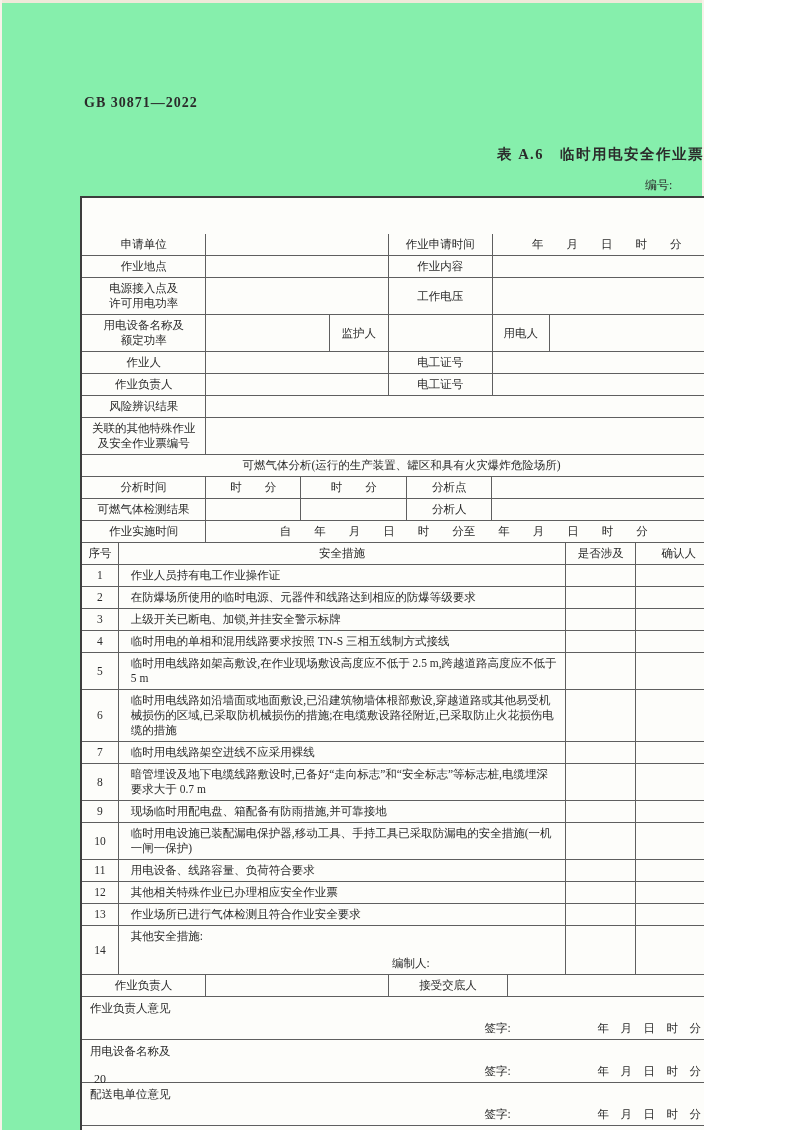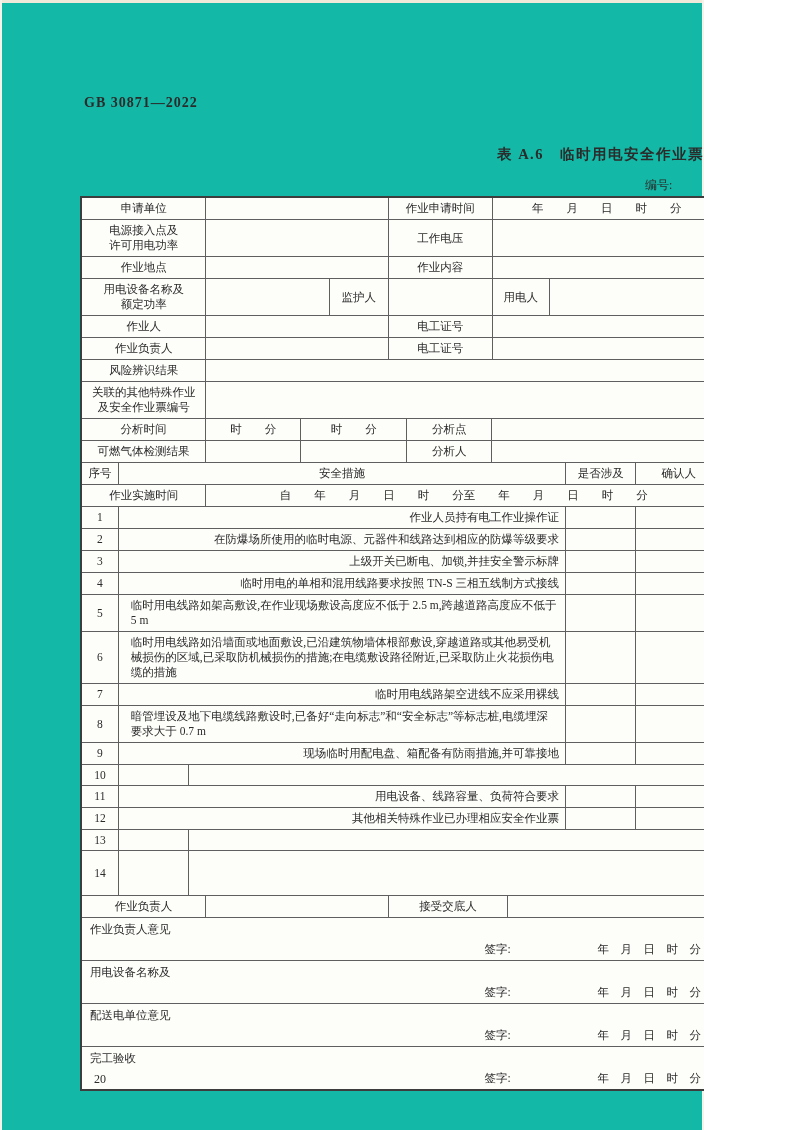--- a/index.html
+++ b/index.html
@@ -1,55 +1,55 @@
 <!DOCTYPE html>
 <html><head>
 <meta charset="utf-8">
 <style>
   html,body { margin:0; padding:0; background:#ffffff; }
   .page {
     position:relative; width:704px; height:1130px;
-    background:#14b8a6; overflow:hidden;
+    background:#86efac; overflow:hidden;
     font-family:"Liberation Serif","DejaVu Serif",serif;
     color:#2b2b2b;
   }
   .edge-top { position:absolute; top:0; left:0; right:0; height:3px; background:#f0e9d9; }
   .edge-side { position:absolute; top:0; bottom:0; width:2px; background:#f7f2e9; }
   .edge-left { left:0; } .edge-right { right:0; }
 
   .doc-code { position:absolute; left:84px; top:95px; font-size:14px; font-weight:bold; letter-spacing:1px; }
   .title { position:absolute; left:0; right:0; top:145px; text-align:right; font-size:14.5px; font-weight:bold; letter-spacing:1.5px; }
   .form-no { position:absolute; left:645px; top:177px; font-size:12px; }
   .page-num { position:absolute; left:94px; top:1072px; font-size:12px; }
 
   .tbl {
     position:absolute; left:80px; top:196px; width:643px;
     border:2px solid #3d3d3d; box-sizing:border-box;
     font-size:11.5px; line-height:15px; background:#fdfdfa;
   }
   .row { display:flex; border-top:1px solid #5f5f5f; align-items:stretch; }
-  .row.first { border-top:none; }
+  .row.first { border-top:none;margin-top:36px; }
   .cell {
     border-left:1px solid #5f5f5f; box-sizing:border-box;
     display:flex; flex-direction:column; align-items:center; justify-content:center;
     text-align:center; padding:2px 3px; min-height:20px;
   }
   .cell.cfirst { border-left:none; }
   .pre { white-space:pre; }
 
   
   .w-label{width:19.3%} .w-fill{width:28.6%} .w-mid{width:16.2%} .w-val{width:35.9%}
   .w-b1{width:19.3%} .w-b2{width:9.3%} .w-b3{width:9.0%} .w-b4{width:26.9%}
   .w-t1{width:14.9%} .w-t2{width:16.6%} .w-t3{width:13.3%} .w-t4{width:36.0%}
   .w-full{width:100%}
   .w-no{width:5.6%} .w-meas{width:70.0%} .w-inv{width:11.0%} .w-conf{width:13.4%}
   .w-bf2{width:28.6%} .w-bf3{width:18.7%} .w-bf4{width:33.5%}
 
   .rh1 { min-height:21px; } .rh2 { min-height:36px; }
-  .measure { align-items:flex-end; justify-content:center; text-align:left; padding:3px 6px 3px 12px; }
+  .measure { align-items:flex-start; justify-content:center; text-align:left; padding:3px 6px 3px 12px; }
   .m-extra { width:100%; box-sizing:border-box; text-align:left; padding-left:61%; margin-top:12px; }
   .rh-extra { min-height:44px; }
 
   .op-row { border-top:1px solid #5f5f5f; padding:4px 0 3px 0; min-height:42px; box-sizing:border-box; }
   .op-label { text-align:left; padding-left:8px; }
   .op-sign { display:flex; margin-top:5px; }
   .op-sign .qz { margin-left:63%; }
   .op-sign .qzd { margin-left:auto; padding-right:20px; white-space:pre; }
 </style>
 </head>
@@ -68,35 +68,35 @@
 
     
     <div class="row first rh1">
       <div class="cell cfirst w-label">申请单位</div>
       <div class="cell w-fill"></div>
       <div class="cell w-mid">作业申请时间</div>
       <div class="cell w-val pre">年　　月　　日　　时　　分</div>
     </div>
 
     
+    <div class="row rh1">
+      <div class="cell cfirst w-label">作业地点</div>
+      <div class="cell w-fill"></div>
+      <div class="cell w-mid">作业内容</div>
+      <div class="cell w-val"></div>
+    </div>
+
+    
     <div class="row rh2">
       <div class="cell cfirst w-label">
         <span>电源接入点及</span>
         <span>许可用电功率</span>
       </div>
       <div class="cell w-fill"></div>
       <div class="cell w-mid">工作电压</div>
-      <div class="cell w-val"></div>
-    </div>
-
-    
-    <div class="row rh1">
-      <div class="cell cfirst w-label">作业地点</div>
-      <div class="cell w-fill"></div>
-      <div class="cell w-mid">作业内容</div>
       <div class="cell w-val"></div>
     </div>
 
     
     <div class="row rh2">
       <div class="cell cfirst w-label">
         <span>用电设备名称及</span>
         <span>额定功率</span>
       </div>
       <div class="cell w-b1"></div>
@@ -131,20 +131,23 @@
     
     <div class="row rh2">
       <div class="cell cfirst w-label">
         <span>关联的其他特殊作业</span>
         <span>及安全作业票编号</span>
       </div>
       <div class="cell" style="width:80.7%"></div>
     </div>
 
     
+    <div class="row rh1">
+      <div class="cell cfirst w-full">可燃气体分析(运行的生产装置、罐区和具有火灾爆炸危险场所)</div>
+    </div>
 
     
     <div class="row rh1">
       <div class="cell cfirst w-label">分析时间</div>
       <div class="cell w-t1 pre">时　　分</div>
       <div class="cell w-t2 pre">时　　分</div>
       <div class="cell w-t3">分析点</div>
       <div class="cell w-t4"></div>
     </div>
 
@@ -152,33 +155,33 @@
     <div class="row rh1">
       <div class="cell cfirst w-label">可燃气体检测结果</div>
       <div class="cell w-t1"></div>
       <div class="cell w-t2"></div>
       <div class="cell w-t3">分析人</div>
       <div class="cell w-t4"></div>
     </div>
 
     
     <div class="row rh1">
+      <div class="cell cfirst w-label">作业实施时间</div>
+      <div class="cell pre" style="width:80.7%">自　　年　　月　　日　　时　　分至　　年　　月　　日　　时　　分</div>
+    </div>
+
+    
+    <div class="row rh1">
       <div class="cell cfirst w-no">序号</div>
       <div class="cell w-meas">安全措施</div>
       <div class="cell w-inv">是否涉及</div>
       <div class="cell w-conf">确认人</div>
     </div>
 
     
-    <div class="row rh1">
-      <div class="cell cfirst w-label">作业实施时间</div>
-      <div class="cell pre" style="width:80.7%">自　　年　　月　　日　　时　　分至　　年　　月　　日　　时　　分</div>
-    </div>
-
-    
     <div id="safety-rows" style="display:contents">
   <div class="row">
     <div class="cell cfirst w-no">1</div>
     <div class="cell w-meas measure">
             <span class="m-text">作业人员持有电工作业操作证</span>
           </div>
     <div class="cell w-inv"></div>
     <div class="cell w-conf"></div>
   </div>
 
@@ -249,20 +252,23 @@
     <div class="cell cfirst w-no">9</div>
     <div class="cell w-meas measure">
             <span class="m-text">现场临时用配电盘、箱配备有防雨措施,并可靠接地</span>
           </div>
     <div class="cell w-inv"></div>
     <div class="cell w-conf"></div>
   </div>
 
   <div class="row">
     <div class="cell cfirst w-no">10</div>
+    <div class="cell w-meas measure">
+            <span class="m-text">临时用电设施已装配漏电保护器,移动工具、手持工具已采取防漏电的安全措施(一机一闸一保护)</span>
+          </div>
     <div class="cell w-inv"></div>
     <div class="cell w-conf"></div>
   </div>
 
   <div class="row">
     <div class="cell cfirst w-no">11</div>
     <div class="cell w-meas measure">
             <span class="m-text">用电设备、线路容量、负荷符合要求</span>
           </div>
     <div class="cell w-inv"></div>
@@ -273,26 +279,33 @@
     <div class="cell cfirst w-no">12</div>
     <div class="cell w-meas measure">
             <span class="m-text">其他相关特殊作业已办理相应安全作业票</span>
           </div>
     <div class="cell w-inv"></div>
     <div class="cell w-conf"></div>
   </div>
 
   <div class="row">
     <div class="cell cfirst w-no">13</div>
+    <div class="cell w-meas measure">
+            <span class="m-text">作业场所已进行气体检测且符合作业安全要求</span>
+          </div>
     <div class="cell w-inv"></div>
     <div class="cell w-conf"></div>
   </div>
 
   <div class="row rh-extra">
     <div class="cell cfirst w-no">14</div>
+    <div class="cell w-meas measure">
+            <span class="m-text">其他安全措施:</span>
+            <div class="m-extra">编制人:</div>
+          </div>
     <div class="cell w-inv"></div>
     <div class="cell w-conf"></div>
   </div>
 </div>
 
     
     <div class="row rh1">
       <div class="cell cfirst w-label">作业负责人</div>
       <div class="cell w-bf2"></div>
       <div class="cell w-bf3">接受交底人</div>

